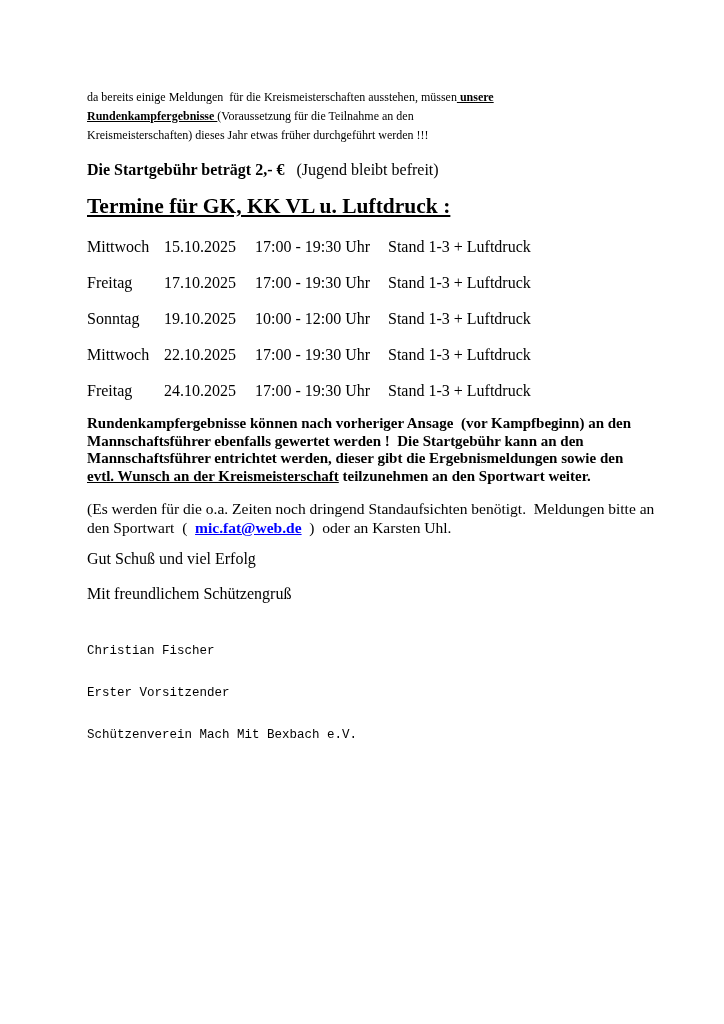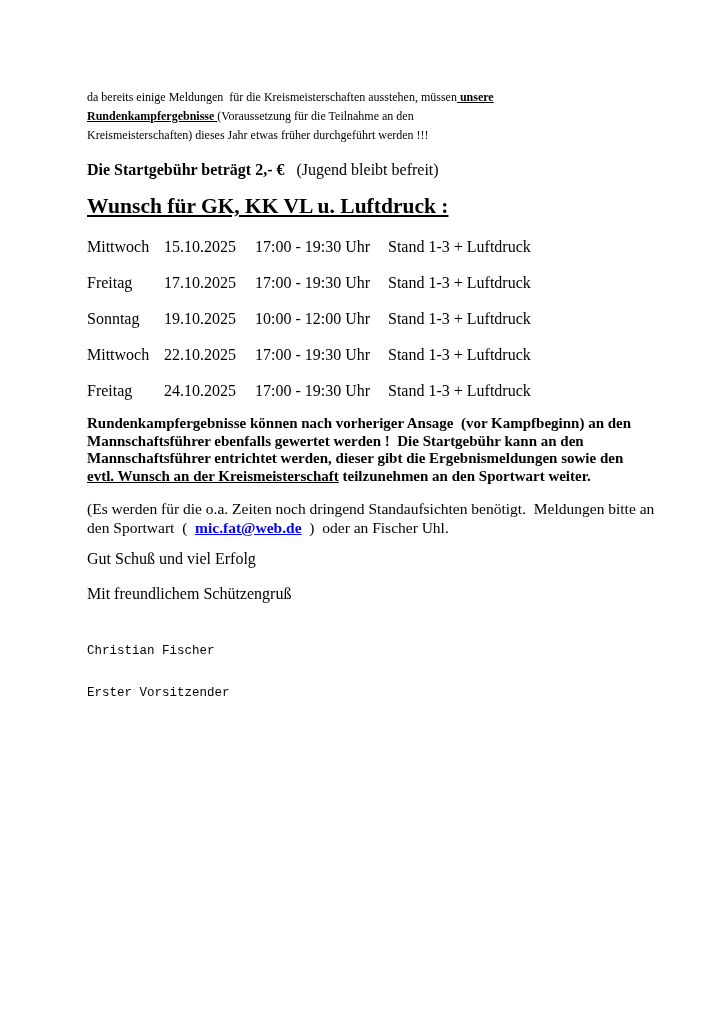--- a/index.html
+++ b/index.html
@@ -44,21 +44,21 @@
 </head>
 <body>
 
 <div class="page">
 
 
   <p class="intro"><span>da bereits einige Meldungen  für die Kreismeisterschaften ausstehen, müssen</span><span class="emph"> unsere</span><br><span class="emph">Rundenkampfergebnisse </span><span>(Voraussetzung für die Teilnahme an den</span><br><span>Kreismeisterschaften) dieses Jahr etwas früher durchgeführt werden !!!</span></p>
 
   <p class="fee"><span class="bold">Die Startgebühr beträgt 2,- €</span><span>   (Jugend bleibt befreit)</span></p>
 
-  <h1 class="heading">Wunsch für GK, KK VL u. Luftdruck :</h1>
+  <h1 class="heading">Termine für GK, KK VL u. Luftdruck :</h1>
 
   <div class="schedule">
     <div class="srow">
       <span>Mittwoch</span><span>15.10.2025</span><span>17:00 - 19:30 Uhr</span><span>Stand 1-3 + Luftdruck</span>
     </div>
     <div class="srow">
       <span>Freitag</span><span>17.10.2025</span><span>17:00 - 19:30 Uhr</span><span>Stand 1-3 + Luftdruck</span>
     </div>
     <div class="srow">
       <span>Sonntag</span><span>19.10.2025</span><span>10:00 - 12:00 Uhr</span><span>Stand 1-3 + Luftdruck</span>
@@ -66,24 +66,25 @@
     <div class="srow">
       <span>Mittwoch</span><span>22.10.2025</span><span>17:00 - 19:30 Uhr</span><span>Stand 1-3 + Luftdruck</span>
     </div>
     <div class="srow">
       <span>Freitag</span><span>24.10.2025</span><span>17:00 - 19:30 Uhr</span><span>Stand 1-3 + Luftdruck</span>
     </div>
   </div>
 
   <p class="rk"><span>Rundenkampfergebnisse können nach vorheriger Ansage  (vor Kampfbeginn) an den</span><br><span>Mannschaftsführer ebenfalls gewertet werden !  Die Startgebühr kann an den</span><br><span>Mannschaftsführer entrichtet werden, dieser gibt die Ergebnismeldungen sowie den</span><br><span class="under">evtl. Wunsch an der Kreismeisterschaft</span><span> teilzunehmen an den Sportwart weiter.</span></p>
 
-  <p class="sup"><span>(Es werden für die o.a. Zeiten noch dringend Standaufsichten benötigt.  Meldungen bitte an</span><br><span>den Sportwart  (  </span><a class="link-bold">mic.fat@web.de</a><span>  )  oder an Fischer Uhl.</span></p>
+  <p class="sup"><span>(Es werden für die o.a. Zeiten noch dringend Standaufsichten benötigt.  Meldungen bitte an</span><br><span>den Sportwart  (  </span><a class="link-bold">mic.fat@web.de</a><span>  )  oder an Karsten Uhl.</span></p>
 
   <p class="closing1">Gut Schuß und viel Erfolg</p>
 
   <p class="closing2">Mit freundlichem Schützengruß</p>
 
   <div class="sig">
     <div>Christian Fischer</div>
     <div>Erster Vorsitzender</div>
+    <div>Schützenverein Mach Mit Bexbach e.V.</div>
   </div>
 
 </div>
 
 </body></html>

